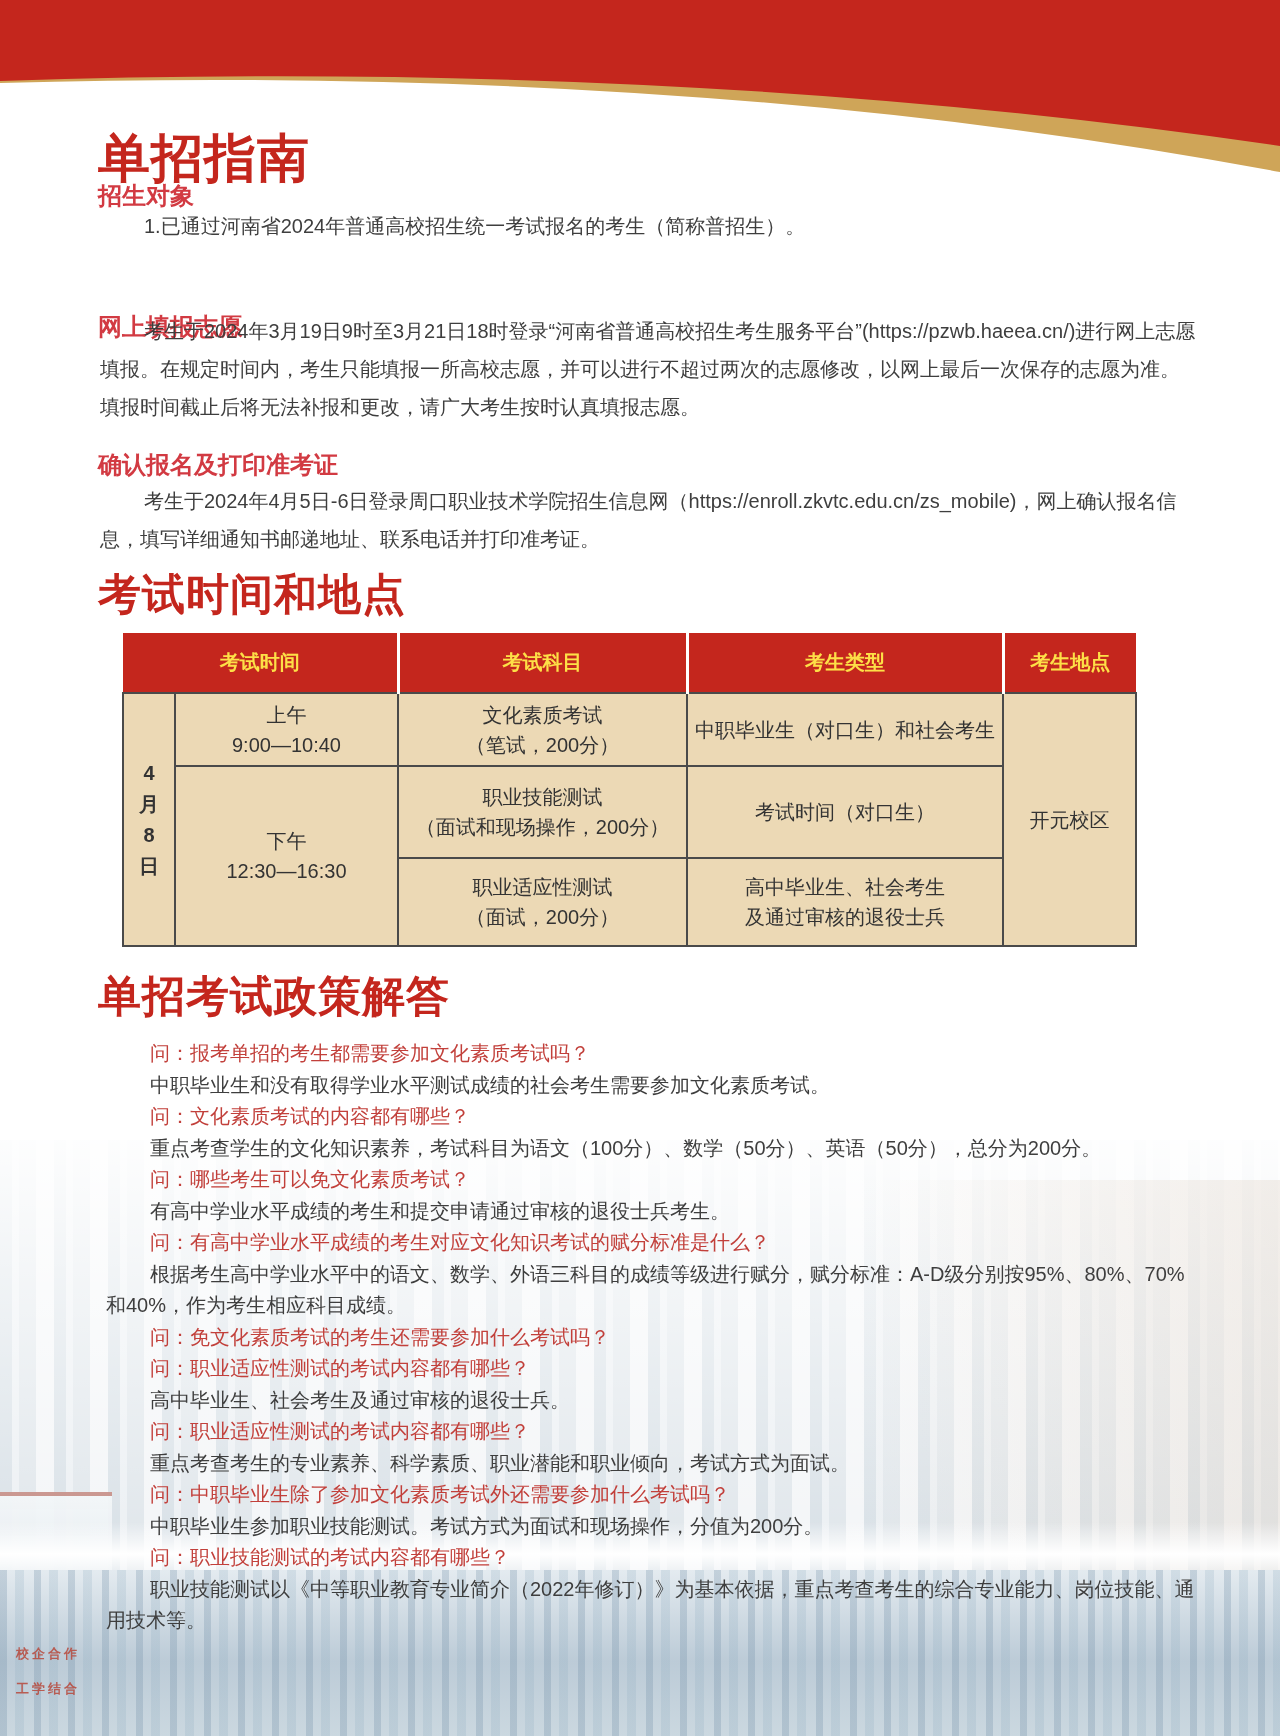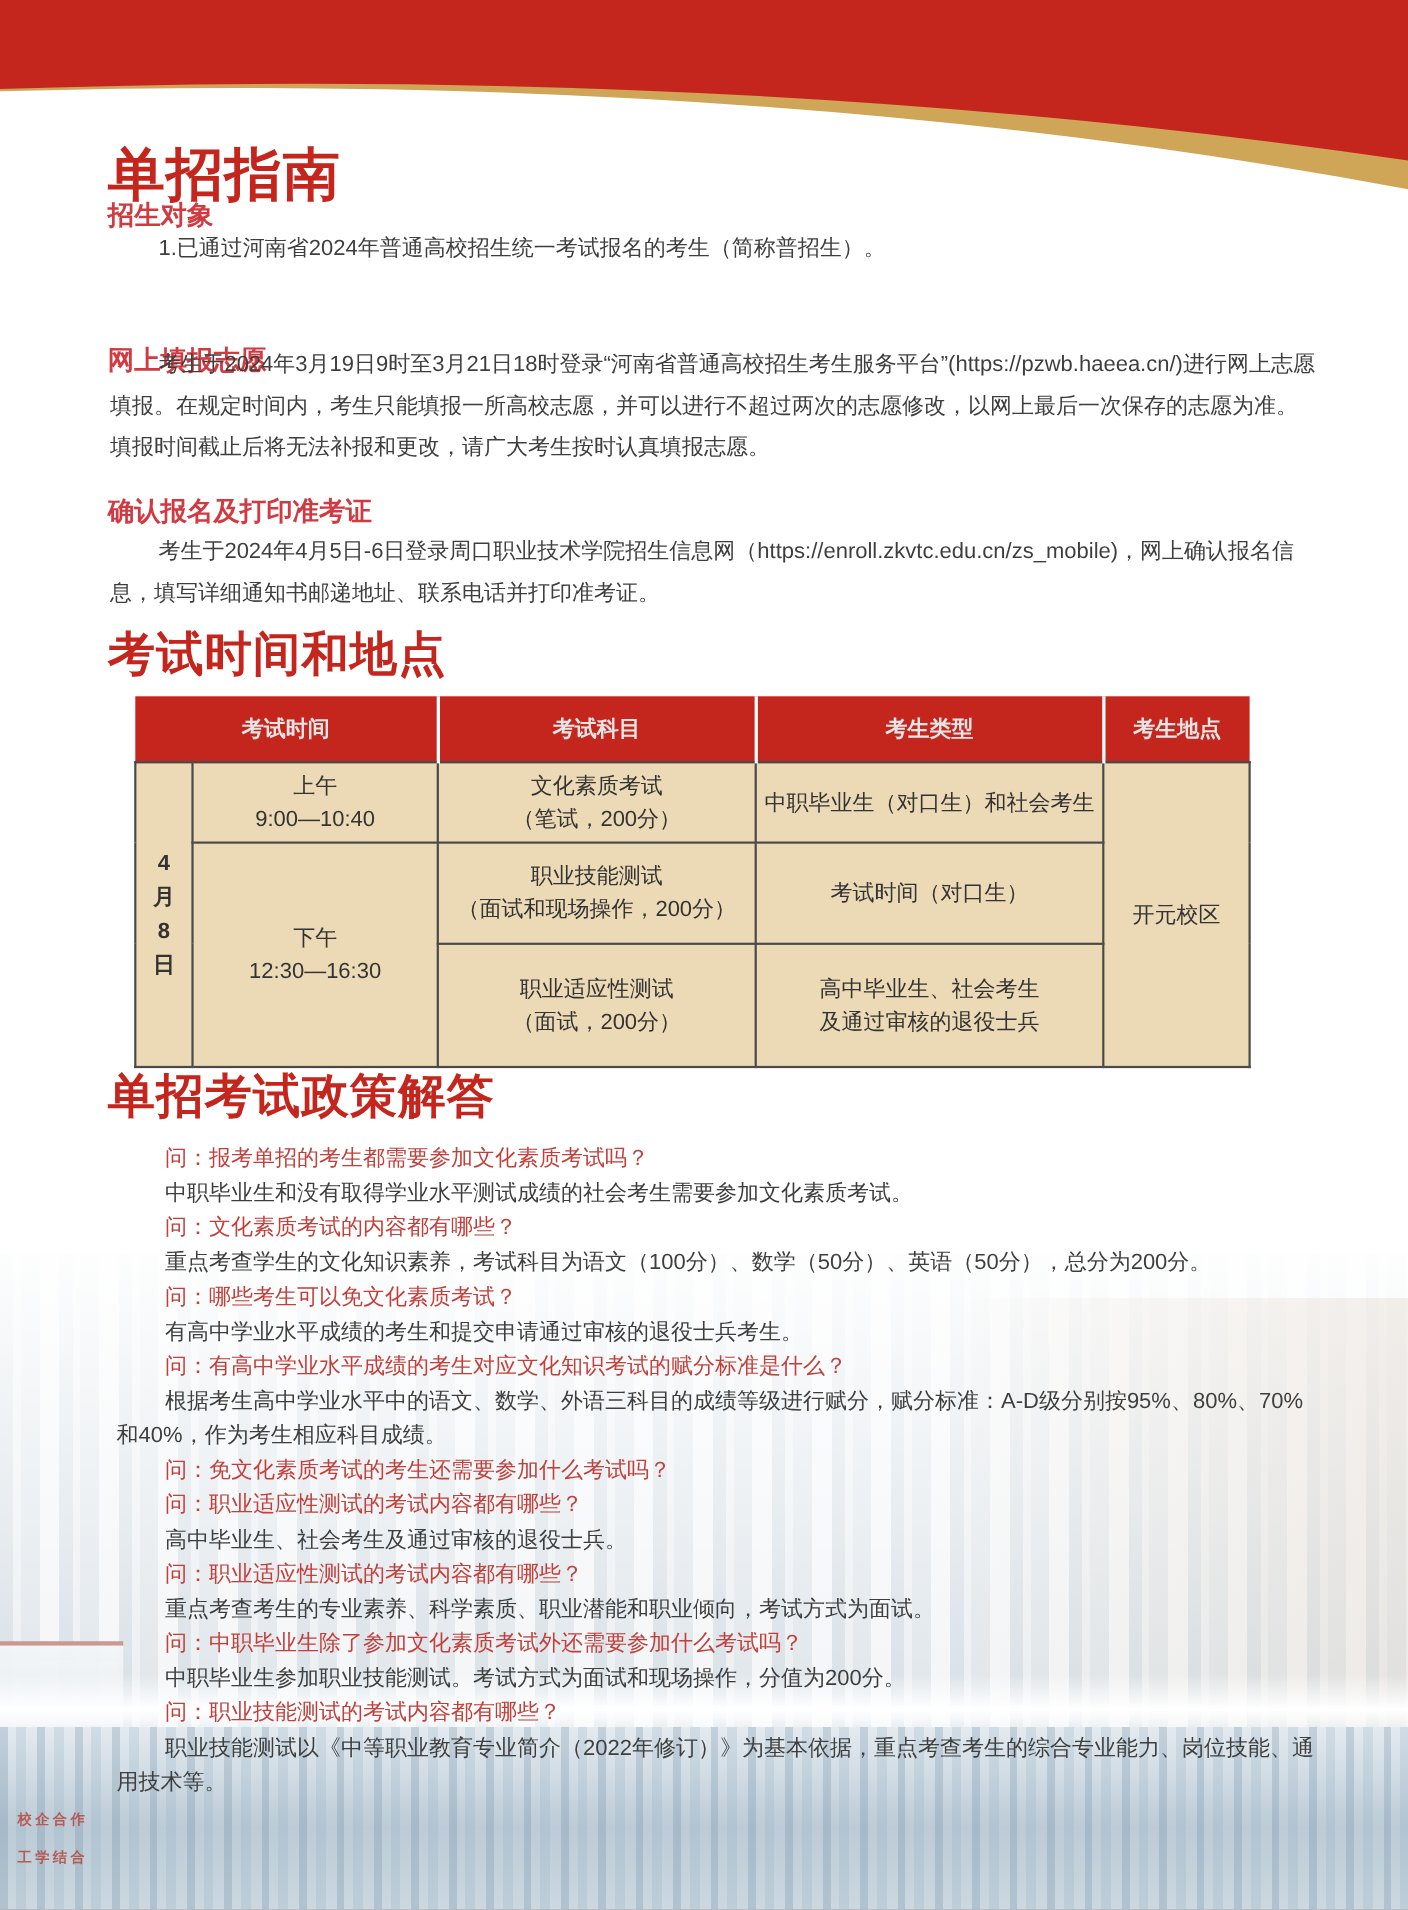--- a/index.html
+++ b/index.html
@@ -31,30 +31,30 @@
   .sub.s3{top:449px;}
   
   .bodyblock{position:absolute;left:100px;width:1096px;font-size:20px;line-height:38px;color:var(--ink);z-index:2;}
   .list1{top:207px;}
   .para2{top:312px;}
   .para3{top:482px;}
   .indent{text-indent:2.2em;margin:0;}
   
   .sched{position:absolute;left:122px;top:633px;z-index:2;border-collapse:collapse;table-layout:fixed;}
   .sched th{
-    background:var(--red);color:#e5e5e5;font-size:20px;font-weight:700;
+    background:var(--red);color:#fde047;font-size:20px;font-weight:700;
     height:59px;padding:0;text-align:center;vertical-align:middle;border:0;
   }
   .sched th + th{border-left:3px solid #ffffff;}
   .sched td{
     background:var(--beige);border:2px solid var(--tline);
     font-size:20px;text-align:center;vertical-align:middle;padding:4px 6px;
     color:#333333;line-height:30px;
   }
-  .r1{height:73px;} .r2{height:92px;} .r3{height:112px;}
+  .r1{height:73px;} .r2{height:92px;} .r3{height:88px;}
   .vdate{width:26px;margin:12px auto;word-break:break-all;line-height:31px;font-weight:700;font-size:20px;}
   .cellline{display:block;}
   
   .qa{position:absolute;left:106px;top:1038px;width:1096px;font-size:20px;line-height:31.5px;z-index:2;}
   .qa .q{color:var(--qred);text-indent:2.2em;margin:0;}
   .qa .a{color:var(--ink);text-indent:2.2em;margin:0;}
   
   .photo{position:absolute;left:0;top:1140px;width:1280px;height:596px;z-index:1;}
   .ph-city{
     position:absolute;left:0;top:0;width:100%;height:430px;

